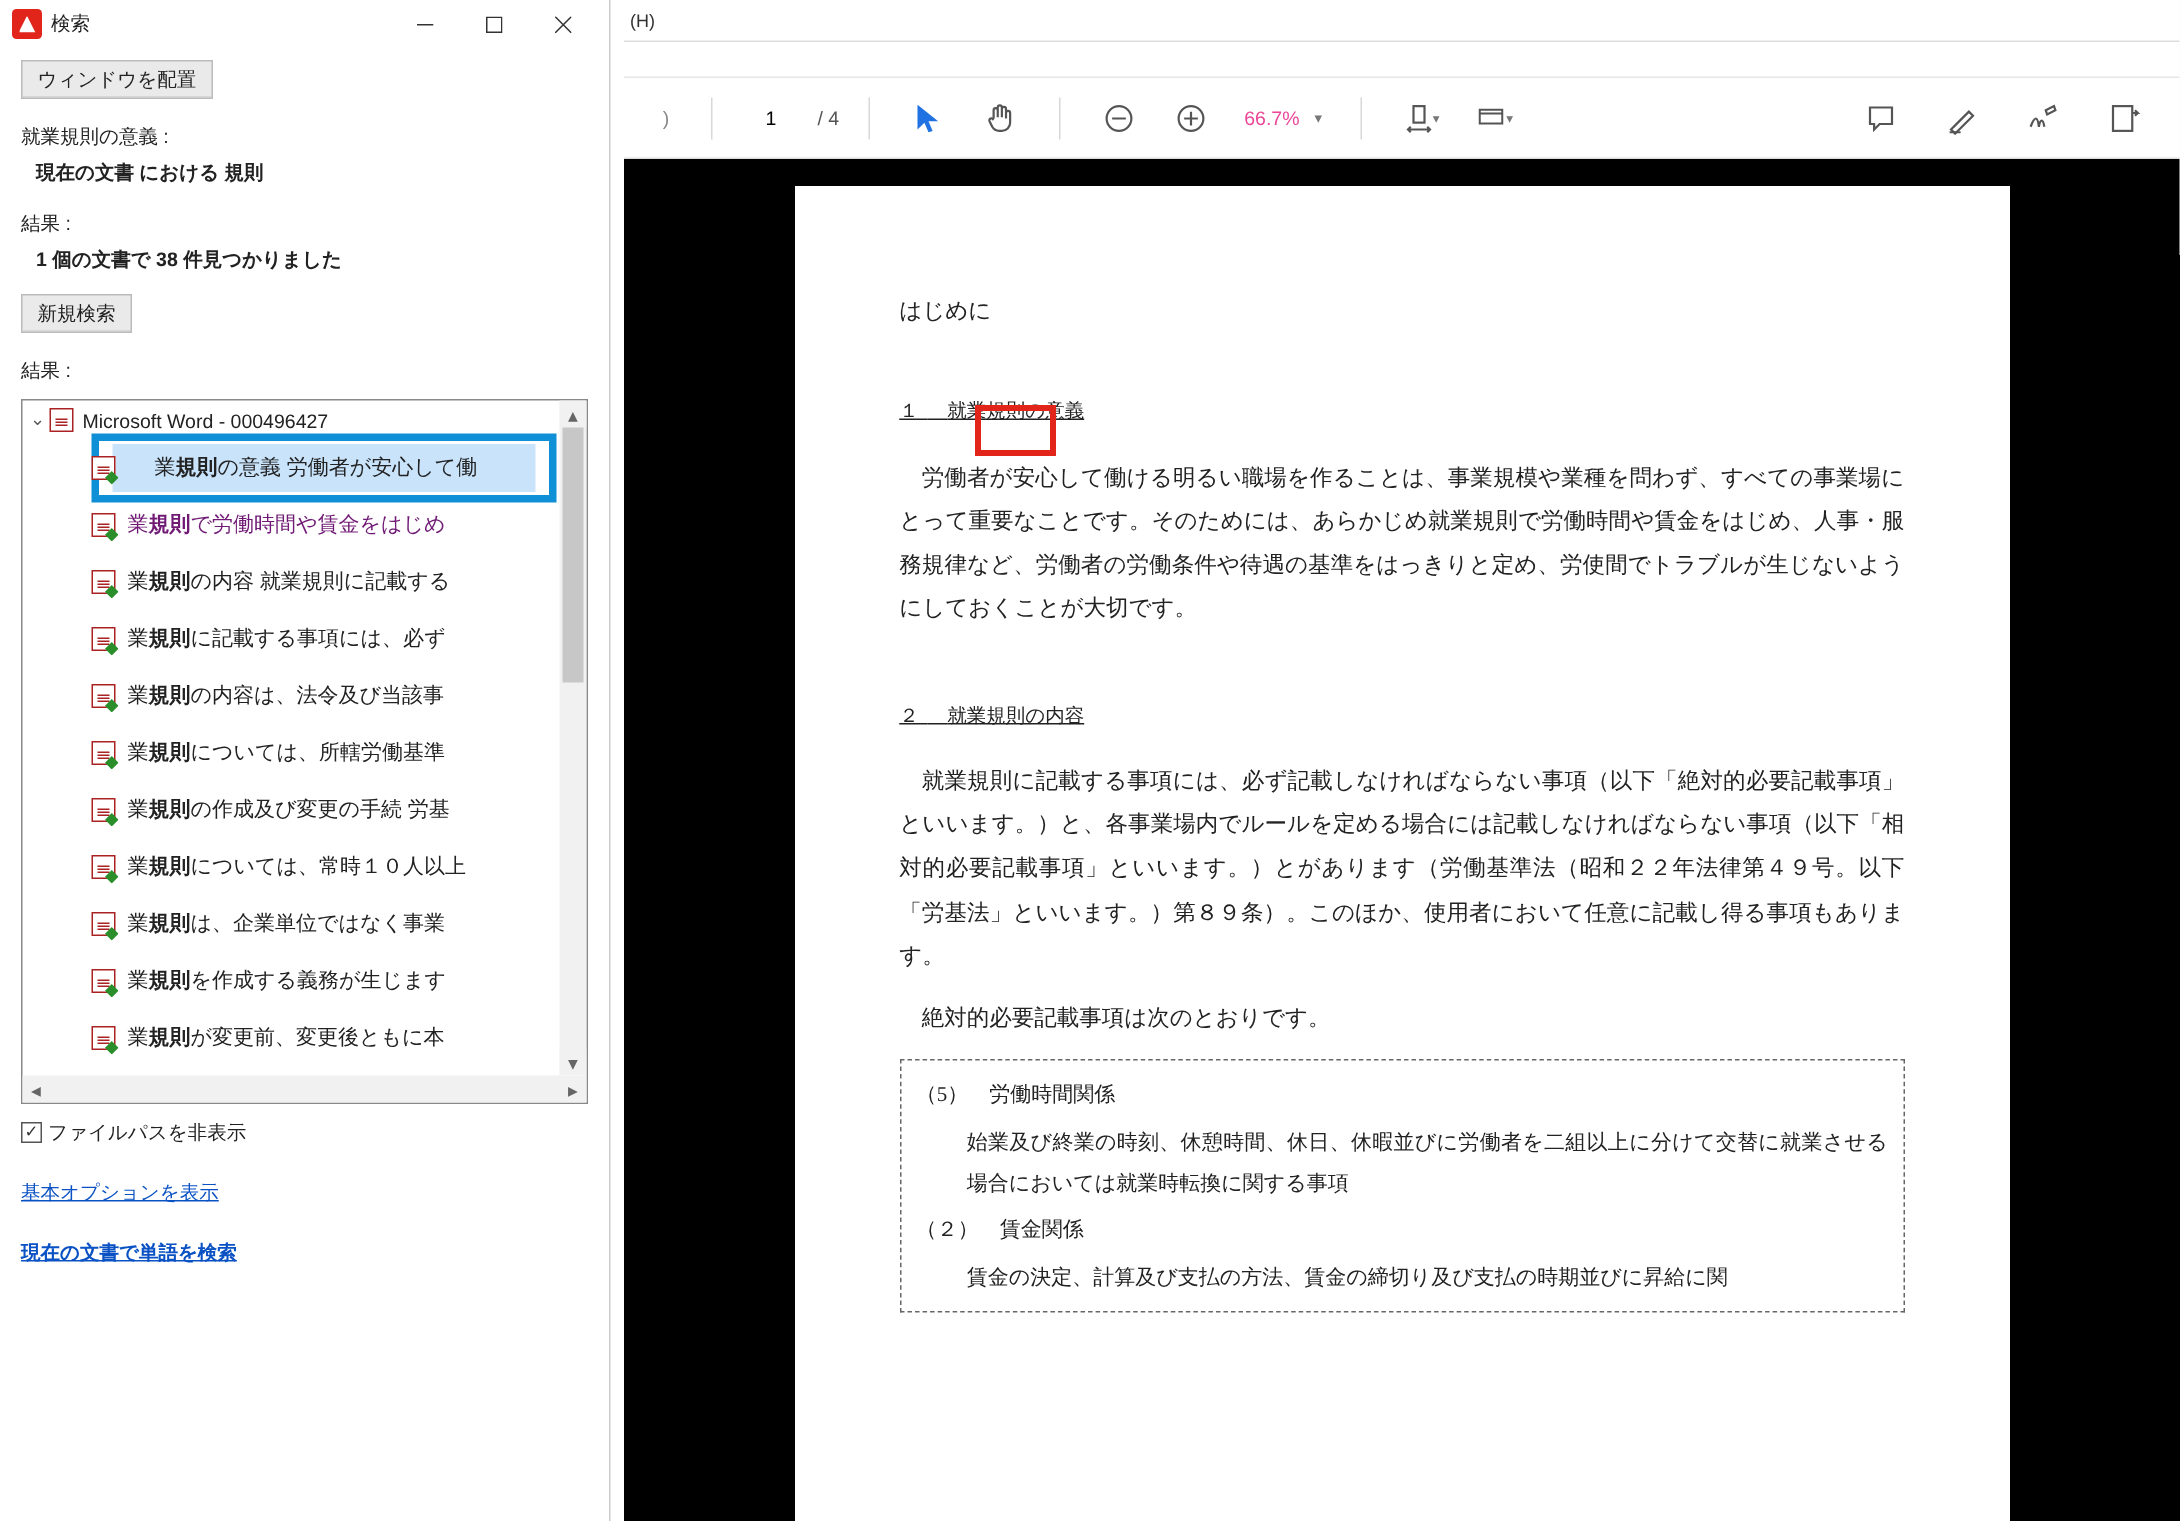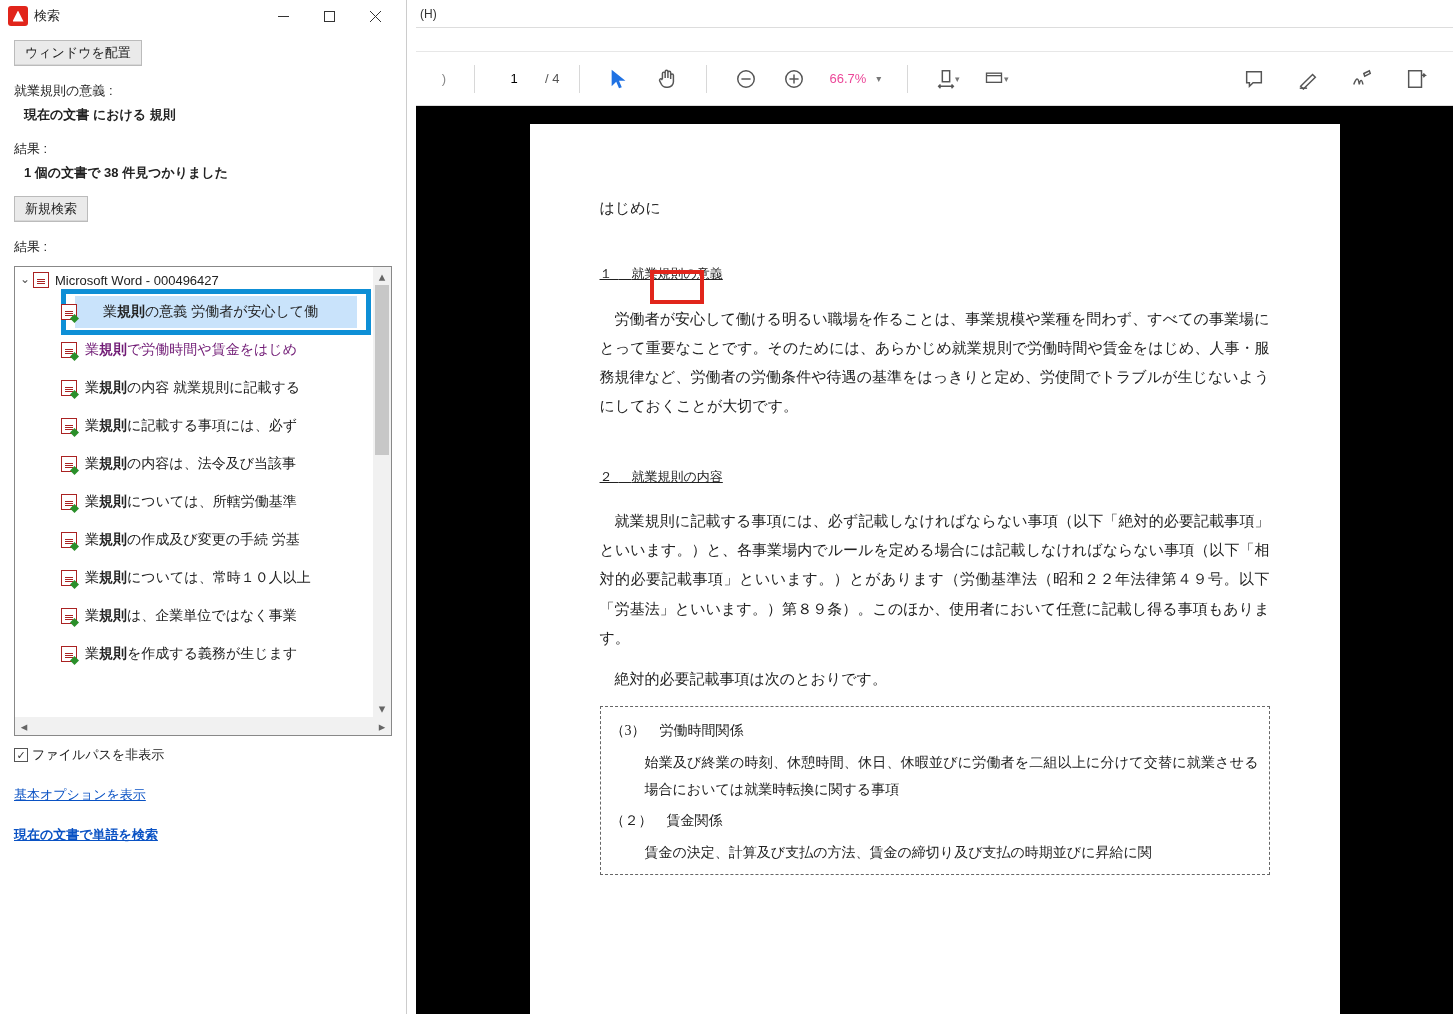--- a/index.html
+++ b/index.html
@@ -145,20 +145,24 @@
               <span class="txt">業<span class="bold">規則</span>については、常時１０人以上</span>
             </div>
             <div class="result-item">
               <span class="picon small" style="margin-right: 8px;"></span>
               <span class="txt">業<span class="bold">規則</span>は、企業単位ではなく事業</span>
             </div>
             <div class="result-item">
               <span class="picon small" style="margin-right: 8px;"></span>
               <span class="txt">業<span class="bold">規則</span>を作成する義務が生じます</span>
             </div>
+            <div class="result-item">
+              <span class="picon small" style="margin-right: 8px;"></span>
+              <span class="txt">業<span class="bold">規則</span>が変更前、変更後ともに本</span>
+            </div>
           </div>
         <div class="vscroll">
           <div class="up">▴</div>
           <div class="thumb"></div>
           <div class="dn" style="position:absolute;bottom:0;left:0;right:0">▾</div>
         </div>
       </div>
       <div class="results-hscroll">
         <div class="l">◂</div>
         <div style="flex:1"></div>
@@ -260,20 +264,20 @@
   <div class="page">
     <div class="red-mark"></div>
     <div class="h0">はじめに</div>
     <div class="h1"><span class="spaced">１</span>　<span>就業規則の意義</span></div>
     <p>労働者が安心して働ける明るい職場を作ることは、事業規模や業種を問わず、すべての事業場にとって重要なことです。そのためには、あらかじめ就業規則で労働時間や賃金をはじめ、人事・服務規律など、労働者の労働条件や待遇の基準をはっきりと定め、労使間でトラブルが生じないようにしておくことが大切です。</p>
     <div class="section">
       <div class="h1"><span class="spaced">２</span>　<span>就業規則の内容</span></div>
       <p>就業規則に記載する事項には、必ず記載しなければならない事項（以下「絶対的必要記載事項」といいます。）と、各事業場内でルールを定める場合には記載しなければならない事項（以下「相対的必要記載事項」といいます。）とがあります（労働基準法（昭和２２年法律第４９号。以下「労基法」といいます。）第８９条）。このほか、使用者において任意に記載し得る事項もあります。</p>
       <p style="text-indent:1em">絶対的必要記載事項は次のとおりです。</p>
       <div class="box">
-        <p class="bl">（3）　労働時間関係</p>
+        <p class="bl">（5）　労働時間関係</p>
         <p class="bi">始業及び終業の時刻、休憩時間、休日、休暇並びに労働者を二組以上に分けて交替に就業させる場合においては就業時転換に関する事項</p>
         <p class="bl">（２）　賃金関係</p>
         <p class="bi">賃金の決定、計算及び支払の方法、賃金の締切り及び支払の時期並びに昇給に関</p>
       </div>
     </div>
   </div>
 </div>
 
 </body></html>

